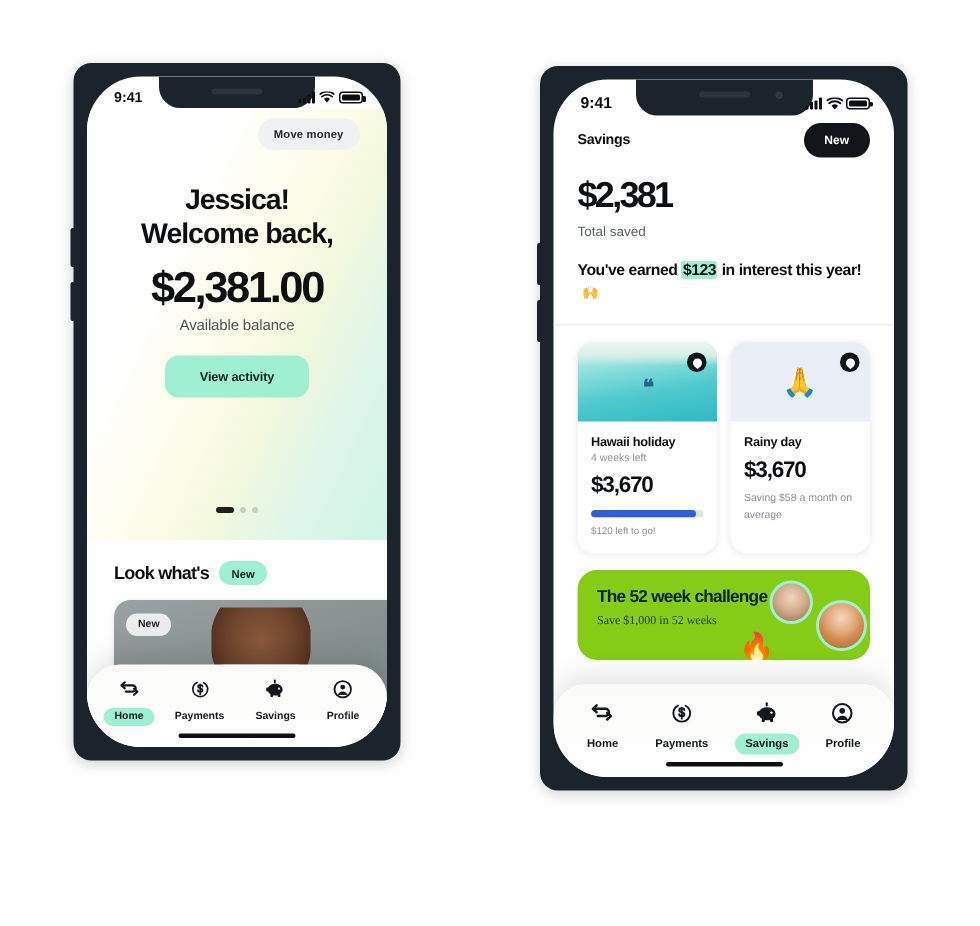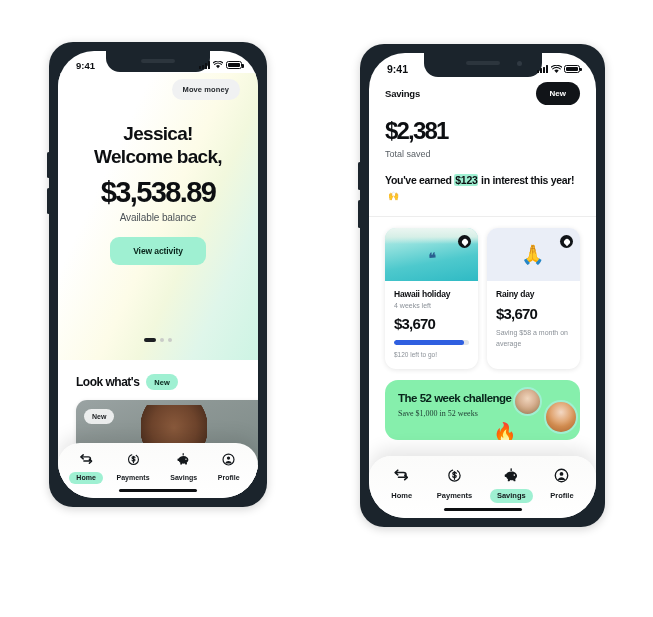--- a/index.html
+++ b/index.html
@@ -8,21 +8,21 @@
     background: #ffffff;
     font-family: "Liberation Sans", sans-serif;
     overflow: hidden;
   }
   .stage { position: relative; width: 653px; height: 617px; background:#fff; }
 
   
   .phone {
     position: absolute;
     background: #1b242c;
-    border-radius: 24px;
+    border-radius: 12px;
     padding: 9px;
     box-shadow: 0 2px 10px rgba(0,0,0,.18);
   }
   .phone.left  { left: 49px;  top: 42px;  width: 218px; height: 465px; }
   .phone.right { left: 360px; top: 44px;  width: 245px; height: 483px; }
 
   .screen {
     position: relative;
     width: 100%; height: 100%;
     background: #ffffff;
@@ -175,21 +175,21 @@
   .goal-body { padding:8px 9px 11px 9px; }
   .goal-name { font-size:8.5px; font-weight:800; color:#0d0f12; letter-spacing:-.2px; }
   .goal-meta { margin-top:3px; font-size:7px; color:#8b9198; }
   .goal-amt { margin-top:6px; font-size:15px; font-weight:800; letter-spacing:-.8px; color:#0d0f12; }
   .bar { margin-top:8px; height:4.5px; border-radius:3px; background:#e2e5e9; overflow:hidden; }
   .bar i { display:block; height:100%; background:#2f5fe0; border-radius:3px; }
   .goal-foot { margin-top:6px; font-size:6.5px; color:#8b9198; }
   .goal-note { margin-top:6px; font-size:7px; color:#8b9198; line-height:1.55; }
 
   .challenge {
-    margin: 11px 16px 0 16px; background:#86efac; border-radius:13px;
+    margin: 11px 16px 0 16px; background:#84cc16; border-radius:13px;
     padding: 12px 15px 22px 13px; position:relative; overflow:hidden;
   }
   .ch-title { font-size:11.5px; font-weight:800; letter-spacing:-.5px; color:#07231a; }
   .ch-sub { margin-top:5px; font-size:8px; color:#1d3a31;font-family:Liberation Serif, serif; }
   .ch-fire { position:absolute; left:108px; bottom:-4px; font-size:19px; }
   .av { position:absolute; border-radius:50%; border:2px solid #9ff0d2; }
   .av.a { right:38px; top:7px; width:29px; height:29px;
     background: radial-gradient(circle at 50% 38%, #f0d6bd 0%, #d8b294 40%, #caa37f 55%, #8c6a4a 100%); }
   .av.b { right:2px; top:20px; width:34px; height:34px;
     background: radial-gradient(circle at 50% 34%, #f3d8c4 0%, #e2a978 38%, #d08b4f 58%, #a9622f 100%); }
@@ -249,21 +249,21 @@
       </div>
 
       <div class="hero">
         <div class="hero-top">
           <span class="pill-grey">Move money</span>
         </div>
         <div class="welcome">
           <div>Jessica!</div>
           <div>Welcome back,</div>
         </div>
-        <div class="balance">$3,538.89</div>
+        <div class="balance">$2,381.00</div>
         <div class="balance-label">Available balance</div>
         <span class="btn-mint">View activity</span>
         <div class="dots">
           <i class="on"></i>
           <i></i>
           <i></i>
         </div>
       </div>
 
       <div class="sheet">

